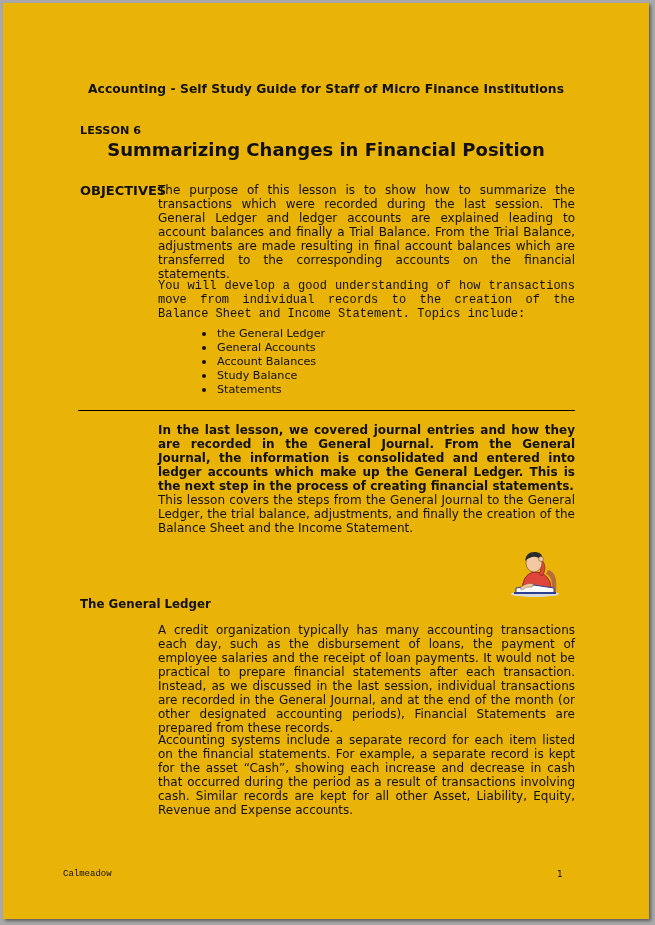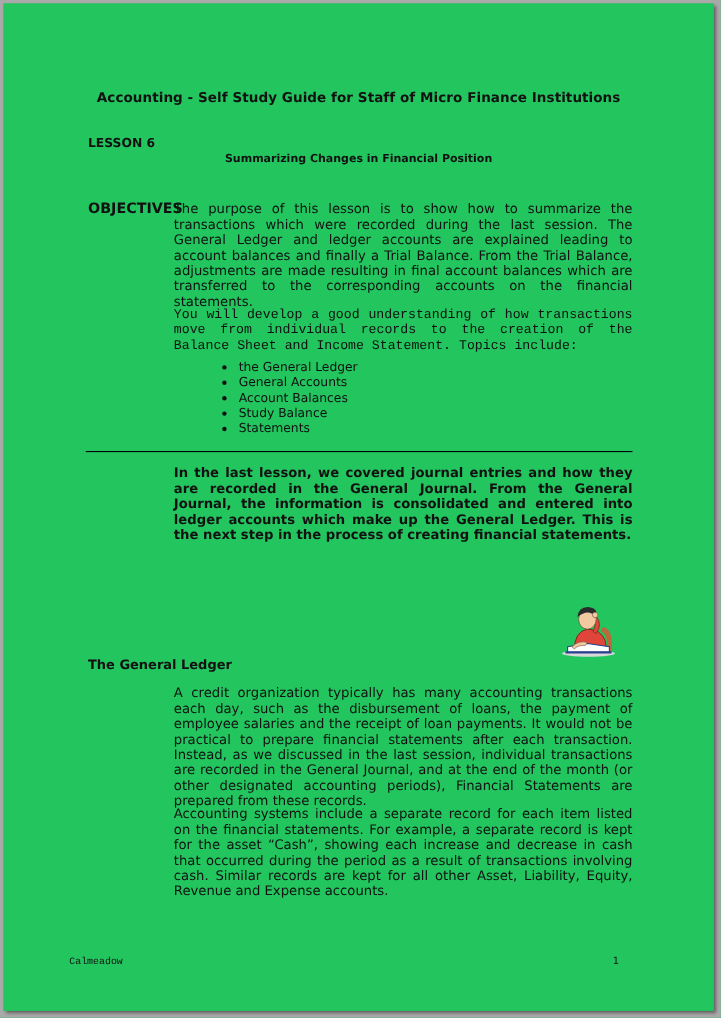--- a/index.html
+++ b/index.html
@@ -14,21 +14,21 @@
       overflow: hidden;
       font-family: "DejaVu Sans", sans-serif;
       color: #111;
     }
     .page {
       position: absolute;
       left: 3px;
       top: 3px;
       width: 646px;
       height: 916px;
-      background: #22c55e;
+      background: #eab308;
       box-shadow: 2px 2px 3px rgba(0,0,0,0.45);
     }
     .abs { position: absolute; }
     .doc-title {
       left: 0;
       width: 100%;
       top: 79px;
       text-align: center;
       font-weight: bold;
       font-size: 12.3px;
@@ -39,21 +39,21 @@
       top: 121px;
       font-weight: bold;
       font-size: 11.2px;
     }
     .lesson-title {
       left: 0;
       width: 100%;
       top: 136px;
       text-align: center;
       font-weight: bold;
-      font-size: 10px;
+      font-size: 18px;
     }
     .objectives-label {
       left: 77px;
       top: 180px;
       font-weight: bold;
       font-size: 13px;
     }
     .para {
       left: 155px;
       width: 417px;
@@ -133,20 +133,21 @@
     <li><span class="dot"></span><span>the General Ledger</span></li>
     <li><span class="dot"></span><span>General Accounts</span></li>
     <li><span class="dot"></span><span>Account Balances</span></li>
     <li><span class="dot"></span><span>Study Balance</span></li>
     <li><span class="dot"></span><span>Statements</span></li>
   </ul>
 
   <div class="abs divider"></div>
 
   <div class="abs para" style="top:420px;font-weight:bold;">In the last lesson, we covered journal entries and how they are recorded in the General Journal.  From the General Journal, the information is consolidated and entered into ledger accounts which make up the General Ledger. This is the next step in the process of creating financial statements.</div>
+  <div class="abs para" style="top:490px;">This lesson covers the steps from the General Journal to the General Ledger, the trial balance, adjustments, and finally the creation of the Balance Sheet and the Income Statement.</div>
 
   <div class="abs clipart">
     <svg width="55" height="50" viewBox="0 0 55 50">
 
       <ellipse cx="27" cy="46" rx="24" ry="3" fill="#d9d9d9"></ellipse>
 
       <path d="M40 22 Q50 24 48 44 L44 44 Q45 28 38 26 Z" fill="#b86a3a"></path>
 
       <path d="M14 44 Q14 26 26 24 Q38 24 42 34 L44 44 Z" fill="#e0453a" stroke="#7a1e1a" stroke-width="0.8"></path>
 

